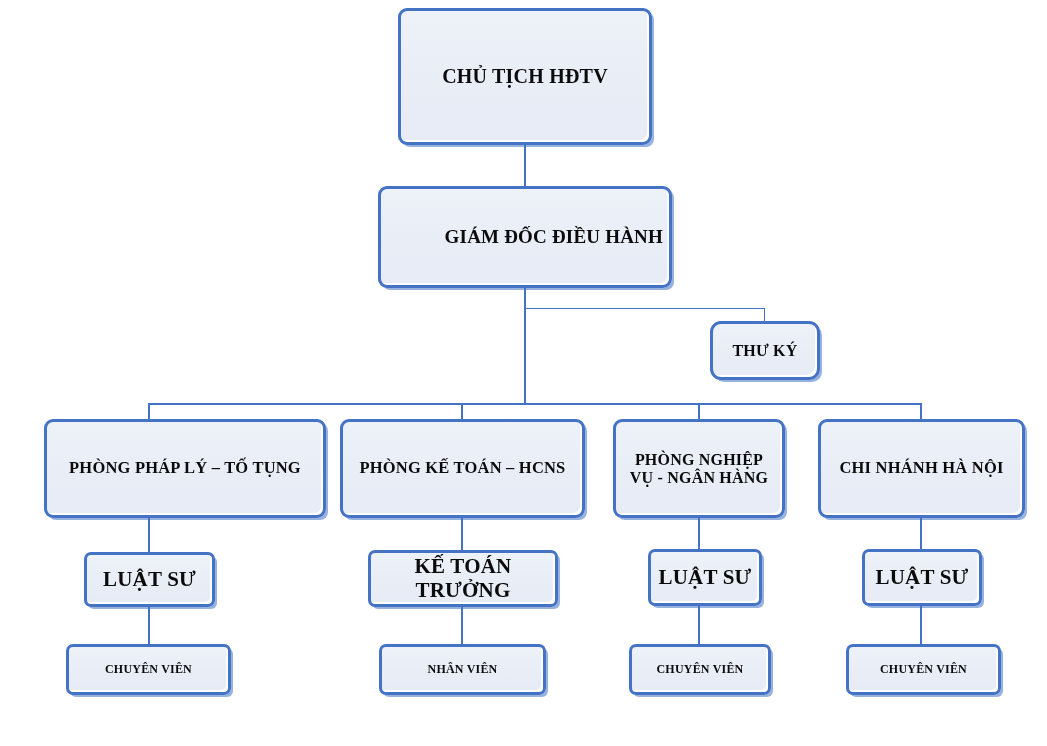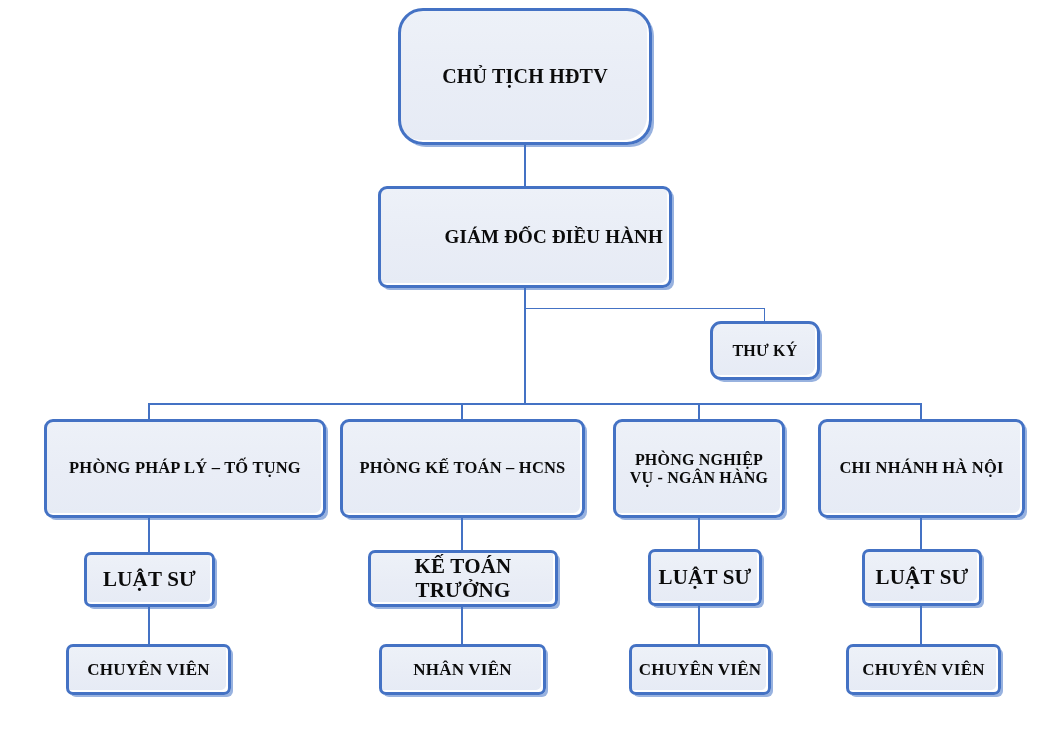--- a/index.html
+++ b/index.html
@@ -56,21 +56,21 @@
     white-space: pre-line;
   }
 
   
   .n-lvl1  { font-size: 20px; font-weight: 700; }
   .n-lvl2  { font-size: 19px; font-weight: 700; }
   .n-sec   { font-size: 16px; font-weight: 700; border-radius: 11px; }
   .n-dept  { font-size: 16.5px; font-weight: 700; }
   .n-dept2 { font-size: 16px; font-weight: 700; }
   .n-role  { font-size: 21px; font-weight: 700; border-radius: 7px; }
-  .n-staff { font-size: 17px; font-weight: 700; border-radius: 7px; }
+  .n-staff { font-size: 12px; font-weight: 700; border-radius: 7px; }
 </style>
 </head>
 <body>
 
 <div id="canvas">
 
   <div class="conn conn-v" style="left:524px; top:145px; height:42px;"></div>
 
   <div class="conn conn-v" style="left:524px; top:288px; height:117px;"></div>
 
@@ -88,21 +88,21 @@
   <div class="conn conn-v" style="left:148px; top:517px; height:36px;"></div>
   <div class="conn conn-v" style="left:461px; top:517px; height:36px;"></div>
   <div class="conn conn-v" style="left:698px; top:517px; height:36px;"></div>
   <div class="conn conn-v" style="left:920px; top:517px; height:36px;"></div>
 
   <div class="conn conn-v" style="left:148px; top:606px; height:39px;"></div>
   <div class="conn conn-v" style="left:461px; top:606px; height:39px;"></div>
   <div class="conn conn-v" style="left:698px; top:606px; height:39px;"></div>
   <div class="conn conn-v" style="left:920px; top:606px; height:39px;"></div>
 
-  <div class="node n-lvl1" style="left:398px; top:8px; width:254px; height:137px;border-radius:25px;">
+  <div class="node n-lvl1" style="left:398px; top:8px; width:254px; height:137px;">
     <span class="label">CHỦ TỊCH HĐTV</span>
   </div>
 
   <div class="node n-lvl2" style="left:378px; top:186px; width:294px; height:102px;justify-content:flex-end;">
     <span class="label">GIÁM ĐỐC ĐIỀU HÀNH</span>
   </div>
 
   <div class="node n-sec" style="left:710px; top:321px; width:110px; height:59px;">
     <span class="label">THƯ KÝ</span>
   </div>

